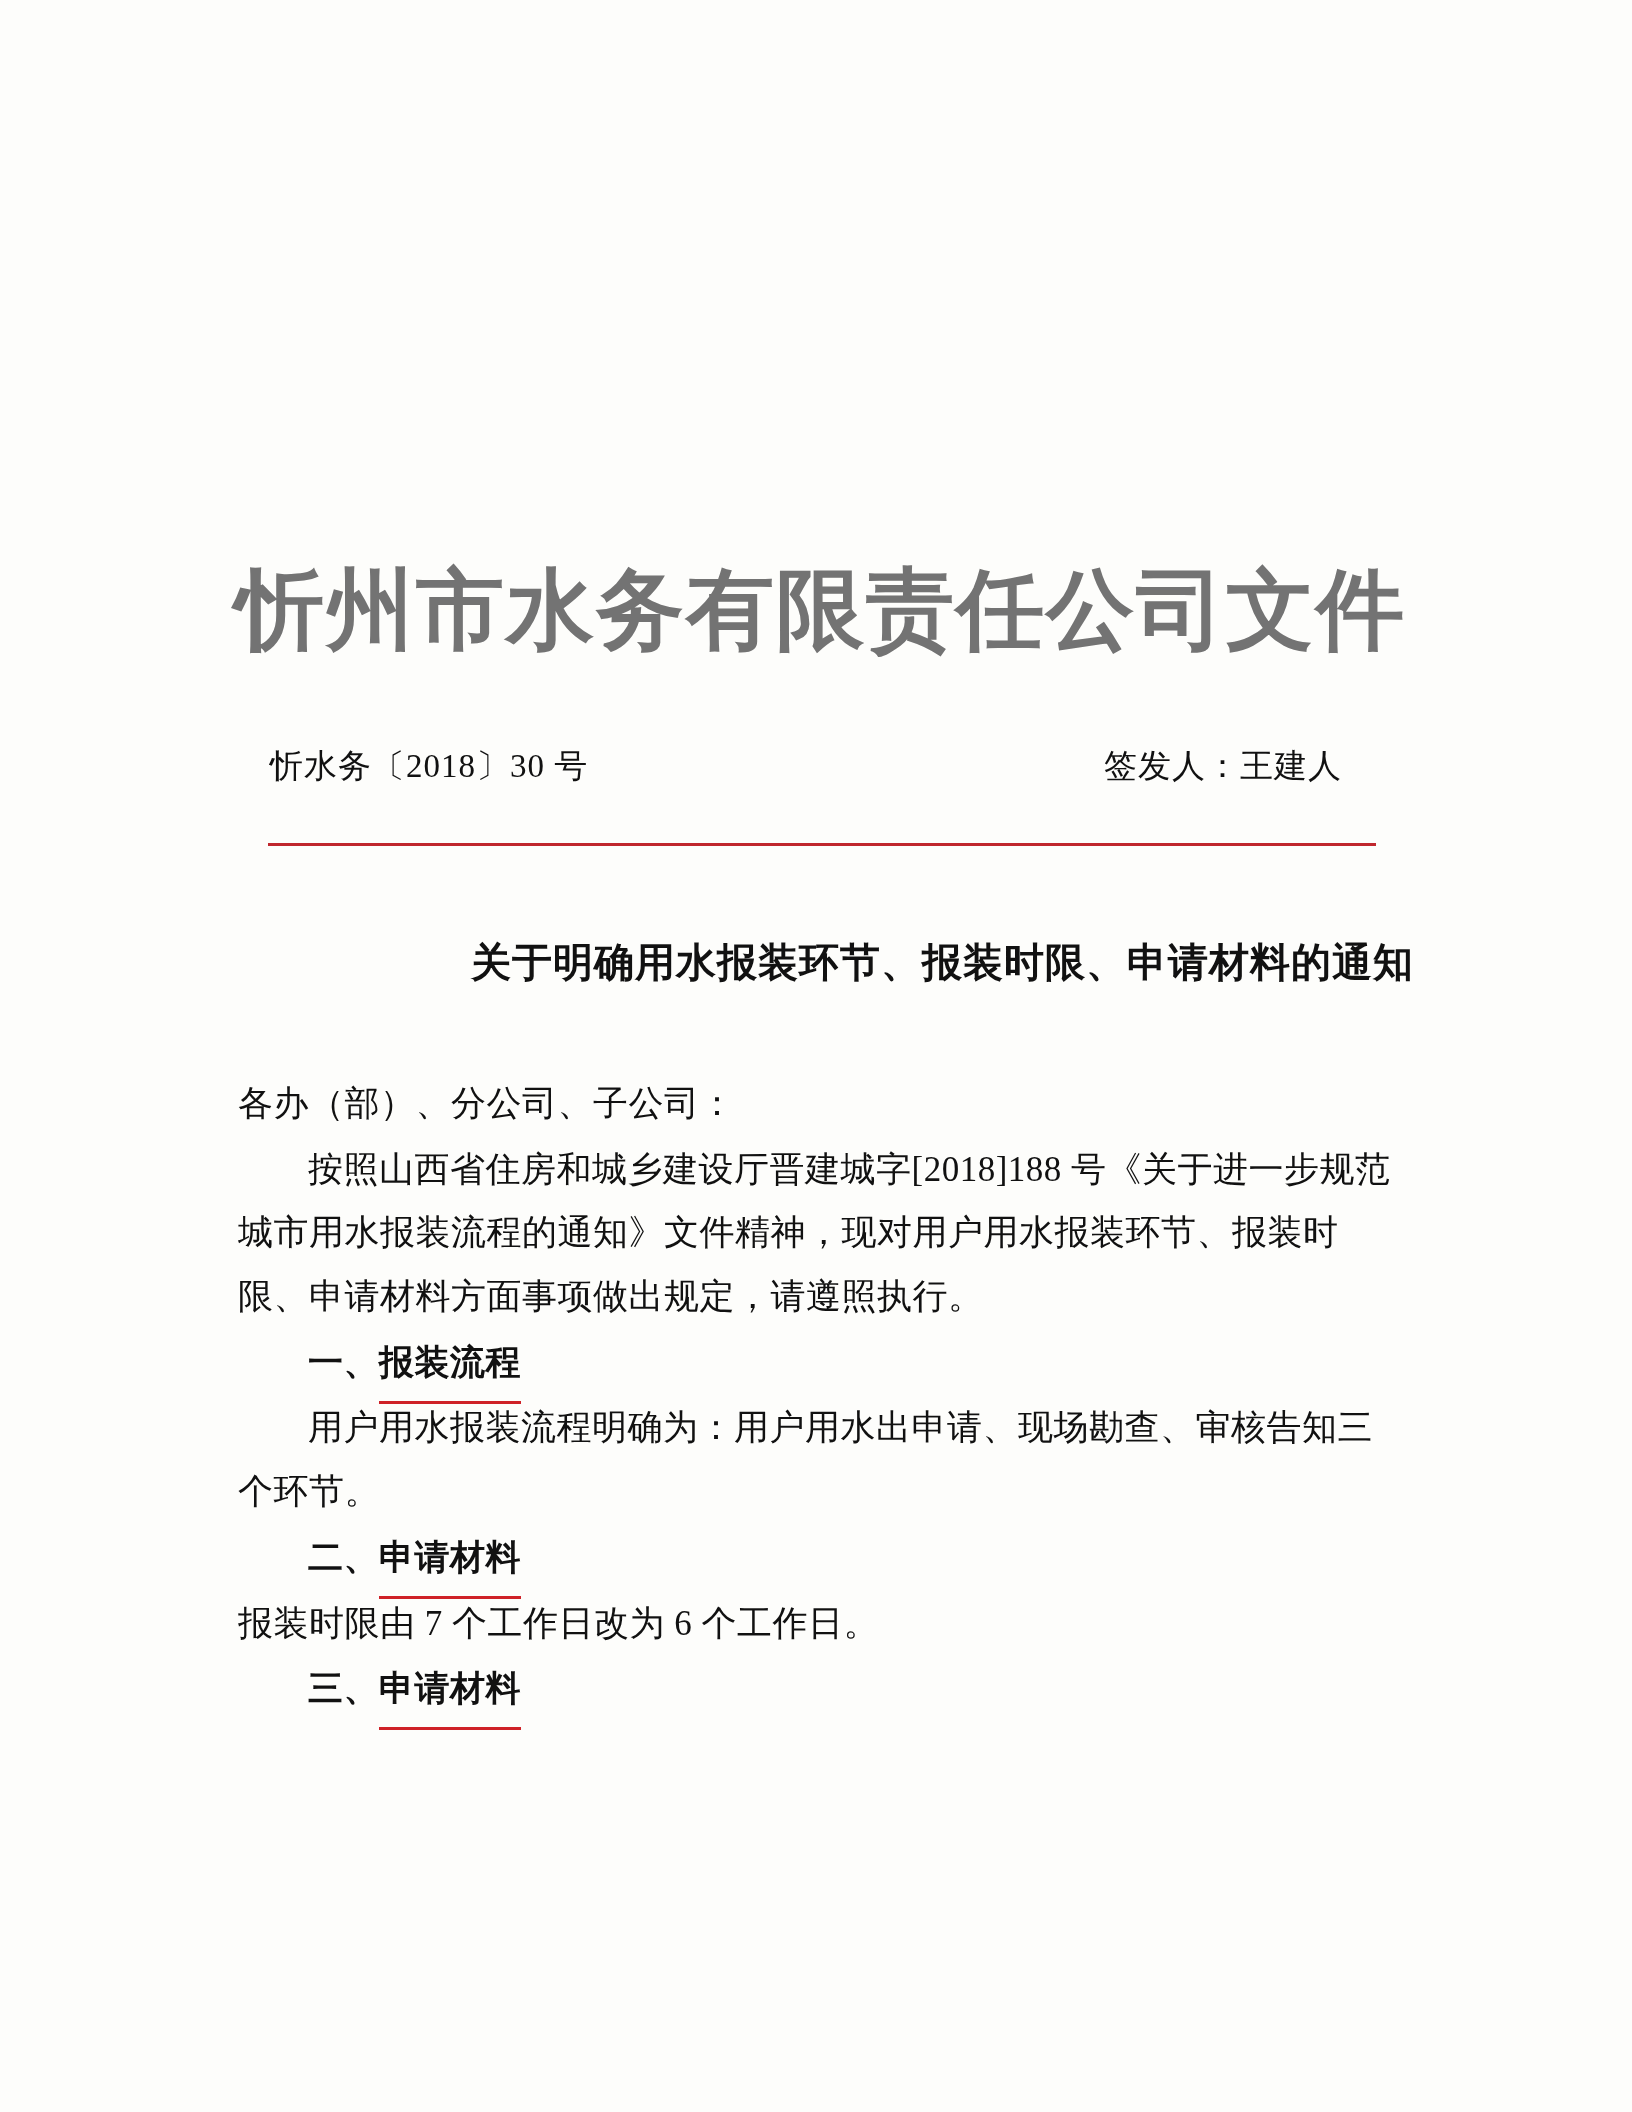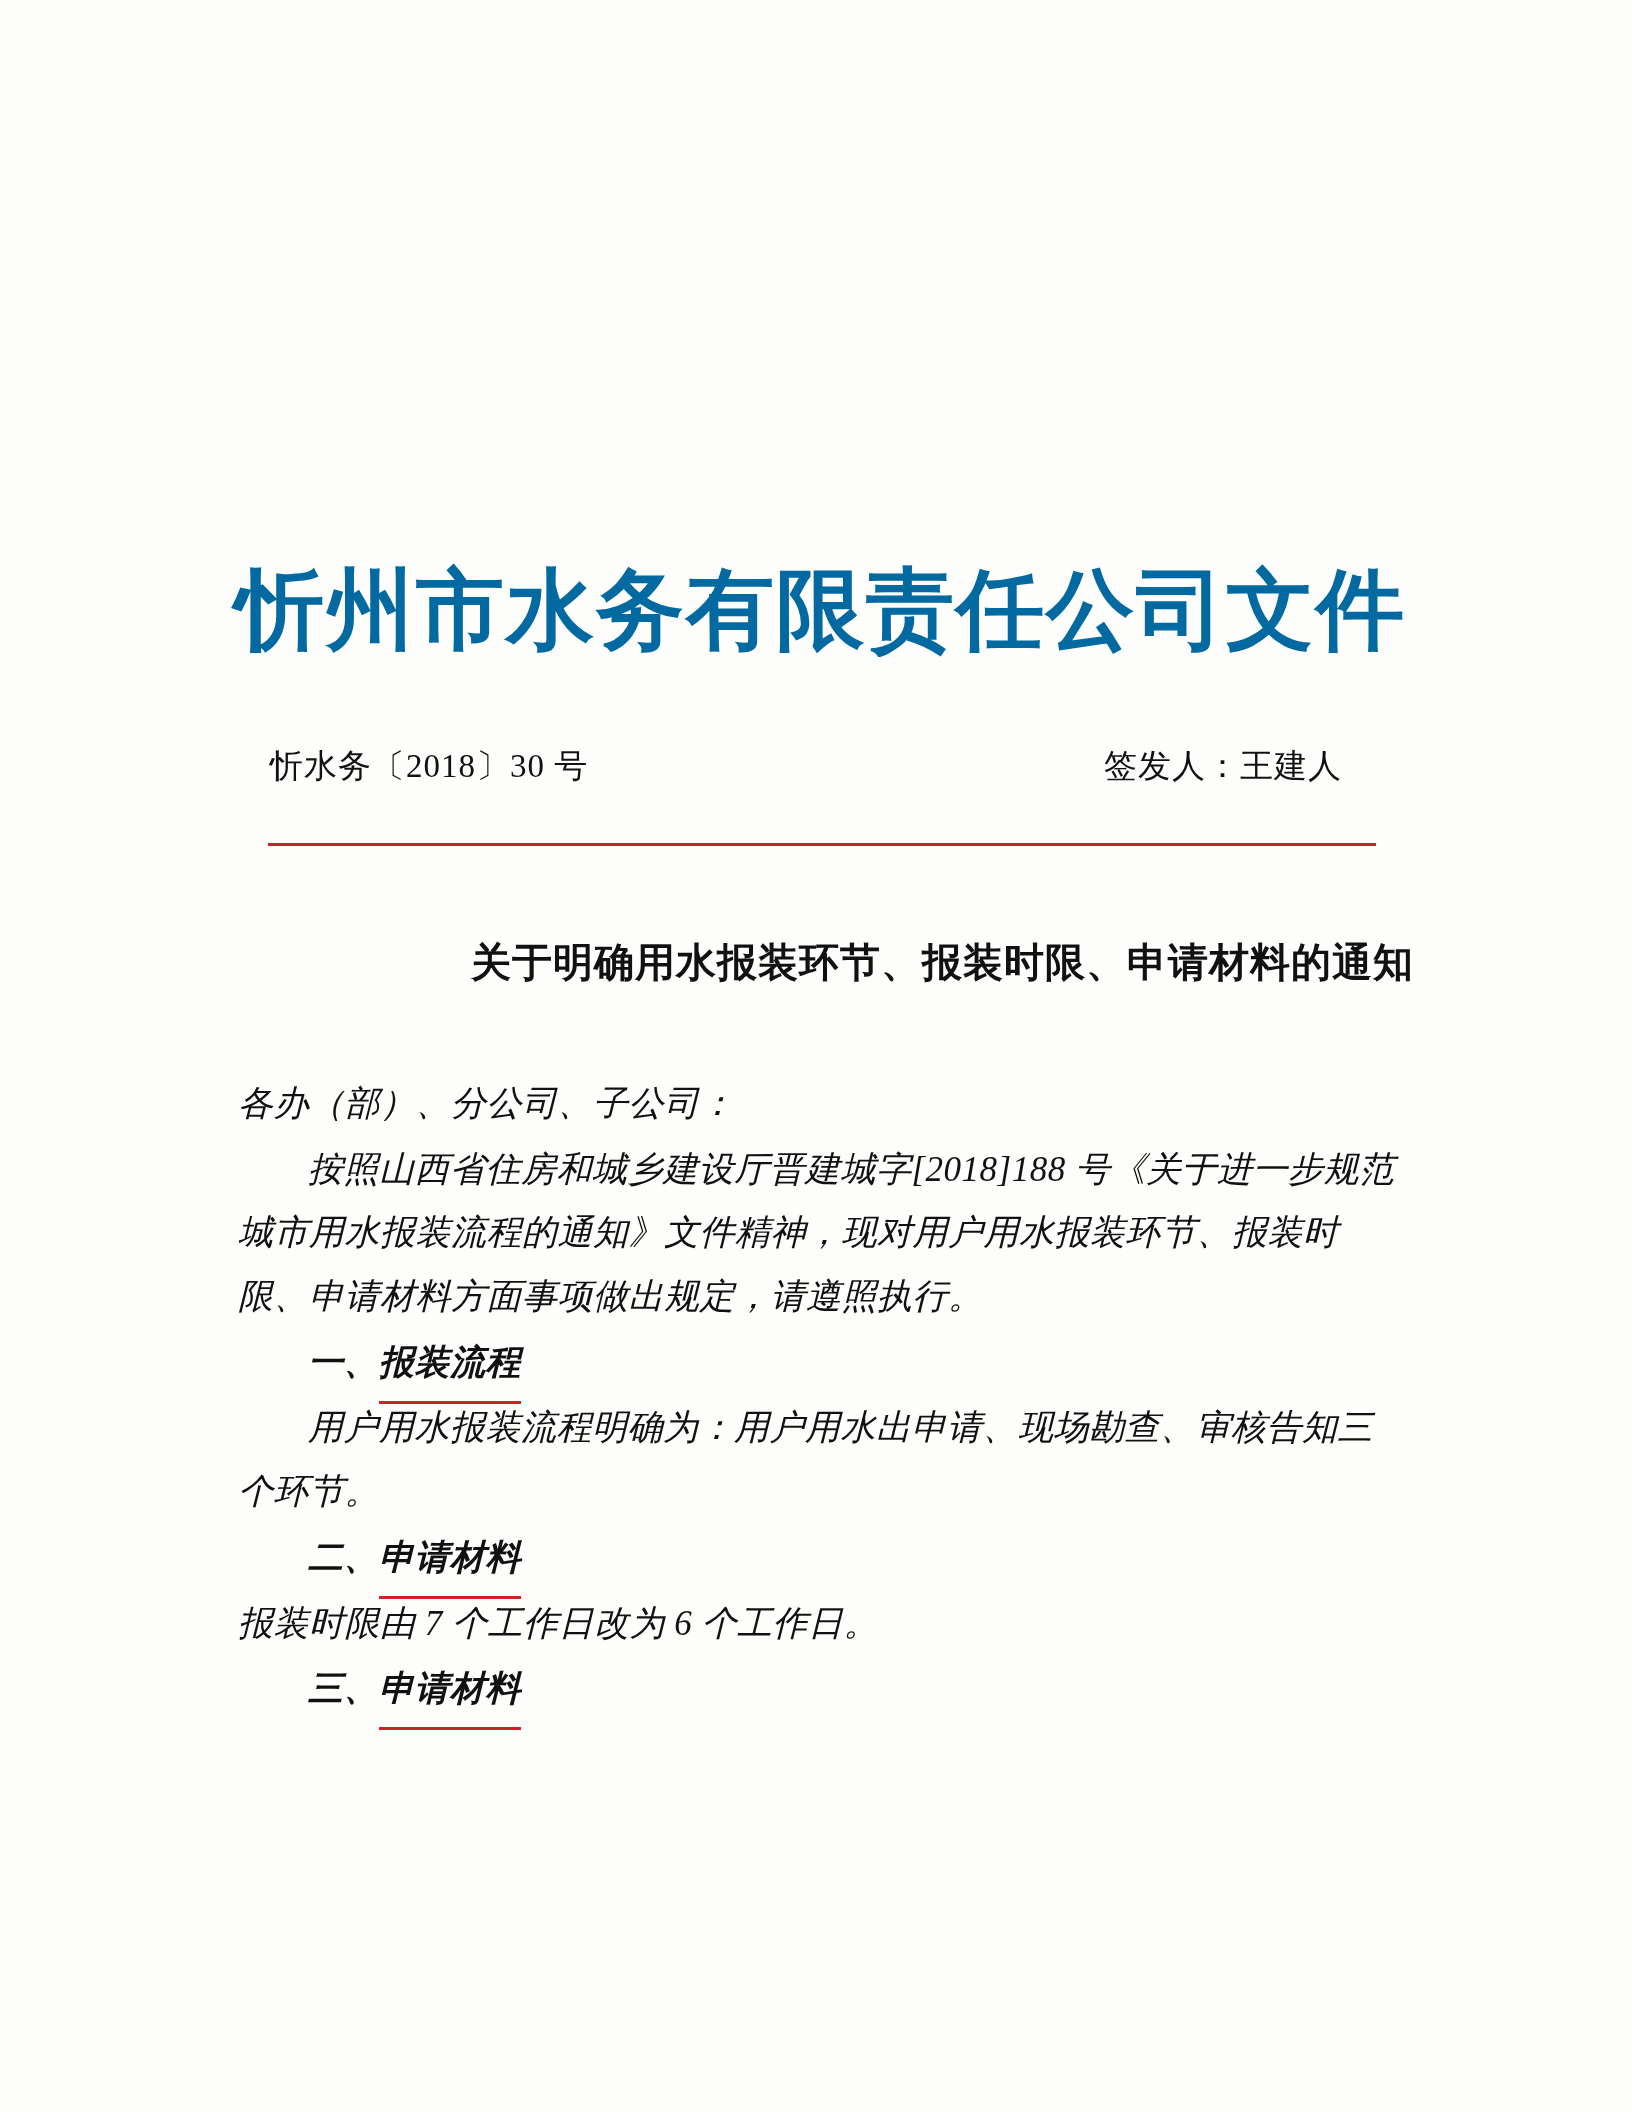--- a/index.html
+++ b/index.html
@@ -31,21 +31,21 @@
     height: 2112px;
   }
 
   
   .masthead {
     position: absolute;
     top: 565px;
     left: 0;
     width: 1186px;
     text-align: center;
-    color: #0369a1;
+    color: #737373;
     font-family: "DejaVu Serif", "Liberation Serif", serif;
     font-weight: 700;
     font-size: 88px;
     letter-spacing: 2px;
     line-height: 1;
     white-space: nowrap;
   }
 
   
   .docnum-row {
@@ -88,21 +88,20 @@
 
   
   .content {
     position: absolute;
     top: 1072px;
     left: 10px;
     width: 1170px;
     font-size: 35px;
     line-height: 1.82;
     letter-spacing: 0.5px;
-    font-style: italic;
   }
   .content p {
     margin: 0 0 2px 0;
   }
   .p-indent {
     text-indent: 2em;
   }
   .p-hang {
     margin: 0;
   }

